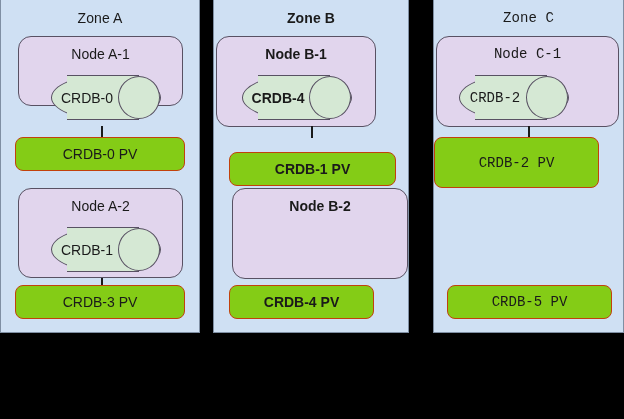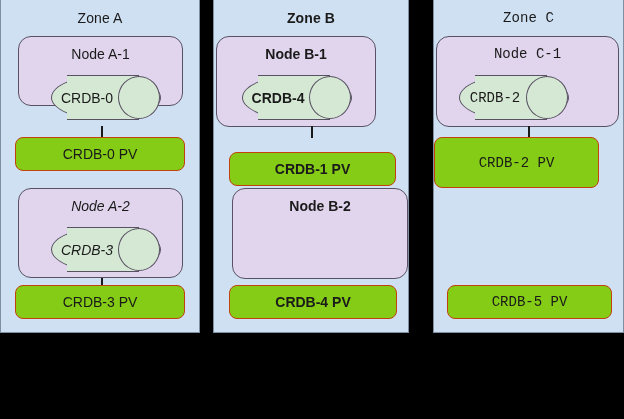--- a/index.html
+++ b/index.html
@@ -134,27 +134,27 @@
           <div class="cyl-body"></div>
           <div class="cyl-rect"></div>
           <div class="cyl-cap"></div>
           <div class="cyl-label">CRDB-0</div>
         </div>
       </div>
       <div class="connector" style="left: 100px; top: 126px; height: 12px;"></div>
       <div class="pv" style="left: 14px; top: 137px; width: 170px; height: 34px;">
         <div class="pv-label">CRDB-0 PV</div>
       </div>
-      <div class="node" style="left: 17px; top: 188px; width: 165px; height: 90px; font-style: italic;">
+      <div class="node" style="left: 17px; top: 188px; width: 165px; height: 90px;">
         <div class="node-title">Node A-2</div>
         <div class="cylinder" style="left: 32px; top: 38px; width: 110px; height: 45px;">
           <div class="cyl-body"></div>
           <div class="cyl-rect"></div>
           <div class="cyl-cap"></div>
-          <div class="cyl-label">CRDB-3</div>
+          <div class="cyl-label">CRDB-1</div>
         </div>
       </div>
       <div class="connector" style="left: 100px; top: 278px; height: 12px;"></div>
       <div class="pv" style="left: 14px; top: 285px; width: 170px; height: 34px; text-decoration: underline;">
         <div class="pv-label">CRDB-3 PV</div>
       </div>
     </div>
     <div class="zone" style="left: 213px; width: 196px; height: 333px; font-weight: bold;">
       <div class="zone-title">Zone B</div>
       <div class="node" style="left: 2px; top: 36px; width: 160px; height: 91px;">
@@ -166,21 +166,21 @@
           <div class="cyl-label">CRDB-4</div>
         </div>
       </div>
       <div class="connector" style="left: 97px; top: 126px; height: 12px;"></div>
       <div class="pv" style="left: 15px; top: 152px; width: 167px; height: 34px;">
         <div class="pv-label">CRDB-1 PV</div>
       </div>
       <div class="node" style="left: 18px; top: 188px; width: 176px; height: 91px;">
         <div class="node-title">Node B-2</div>
       </div>
-      <div class="pv" style="left: 15px; top: 285px; width: 168px; height: 34px;">
+      <div class="pv" style="left: 15px; top: 285px; width: 145px; height: 34px;">
         <div class="pv-label">CRDB-4 PV</div>
       </div>
     </div>
     <div class="zone" style="left: 433px; width: 191px; height: 333px; font-family: Liberation Mono, monospace;">
       <div class="zone-title">Zone C</div>
       <div class="node" style="left: 2px; top: 36px; width: 183px; height: 91px;">
         <div class="node-title">Node C-1</div>
         <div class="cylinder" style="left: 22px; top: 38px; width: 110px; height: 45px;">
           <div class="cyl-body"></div>
           <div class="cyl-rect"></div>

